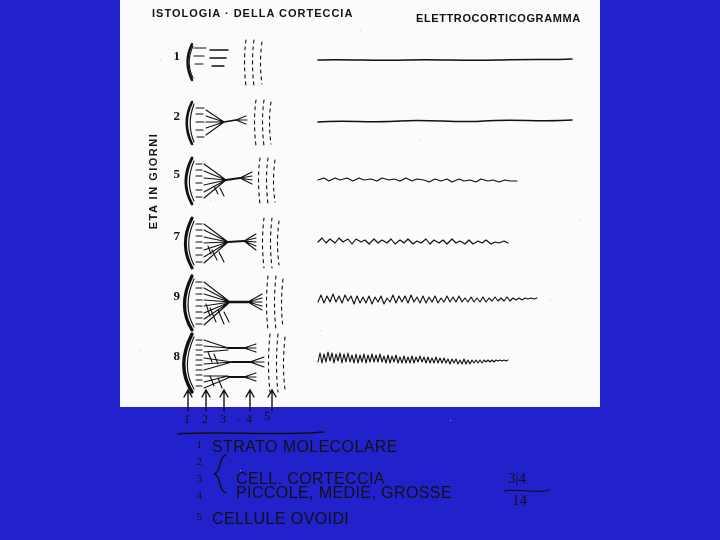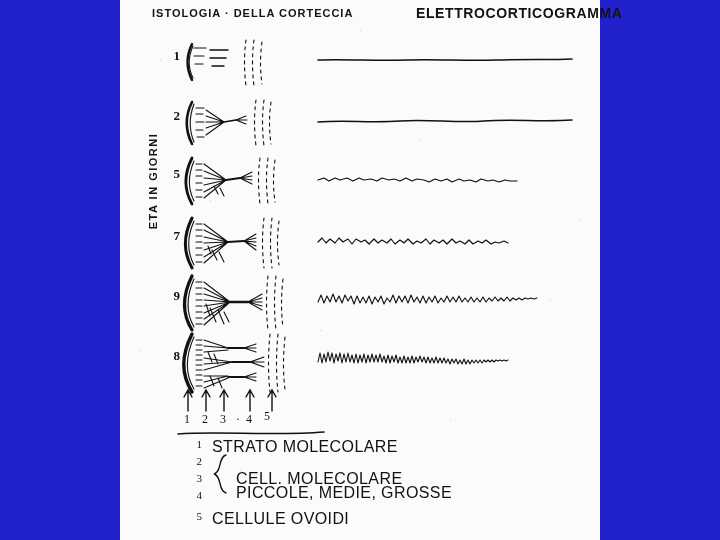--- a/index.html
+++ b/index.html
@@ -18,35 +18,35 @@
     left: 0;
     top: 0;
     width: 720px;
     height: 540px;
   }
   #sheet {
     position: absolute;
     left: 120px;
     top: 0;
     width: 480px;
-    height: 540px;
+    height: 407px;
     background: #fbfbfb;
   }
   
   .hdr {
     position: absolute;
     font-family: "Liberation Sans", sans-serif;
     font-size: 11px;
     font-weight: bold;
     letter-spacing: 1px;
     color: #12120f;
     white-space: nowrap;
   }
   #hdr-istologia { left: 32px; top: 7px; }
-  #hdr-ecog { left: 296px; top: 5px; font-size: 14px; letter-spacing: 0.6px;}
+  #hdr-ecog { left: 296px; top: 12px; font-size: 11px; letter-spacing: 0.6px;}
   
   #eta-label {
     position: absolute;
     left: -22px;
     top: 175px;
     width: 110px;
     transform: rotate(-90deg);
     transform-origin: center center;
     text-align: center;
     font-size: 11px;
@@ -353,24 +353,31 @@
       <svg id="brace" viewBox="0 0 16 40">
         <path d="M14,1 C6,3 10,18 2,20 C10,22 6,37 14,39" stroke="#111" fill="none" stroke-width="1.3" stroke-linecap="round"></path>
       </svg>
 
       <span class="leg-num" style="top:0px;">1</span>
       <span class="leg-txt" style="top:0px;">STRATO MOLECOLARE</span>
 
       <span class="leg-num" style="top:17px;">2</span>
 
       <span class="leg-num" style="top:34px;">3</span>
-      <span class="leg-txt indent" style="top:32px;">CELL. MOLECOLARE</span>
+      <span class="leg-txt indent" style="top:32px;">CELL. CORTECCIA</span>
 
       <span class="leg-num" style="top:51px;">4</span>
       <span class="leg-txt indent" style="top:46px;">PICCOLE, MEDIE, GROSSE</span>
 
       <span class="leg-num" style="top:72px;">5</span>
       <span class="leg-txt" style="top:72px;text-align:right;">CELLULE OVOIDI</span>
     </div>
 
+    <div id="note">
+      <span class="note-txt" id="note-frac">3|4</span>
+      <svg width="60" height="10" viewBox="0 0 60 10" style="position:absolute;left:0;top:16px;">
+        <path d="M2,5 C16,2 32,8 48,4" stroke="#111" fill="none" stroke-width="1.2" stroke-linecap="round"></path>
+      </svg>
+      <span class="note-txt" id="note-den">14</span>
+    </div>
 
   </div>
 </div>
 
 </body></html>

